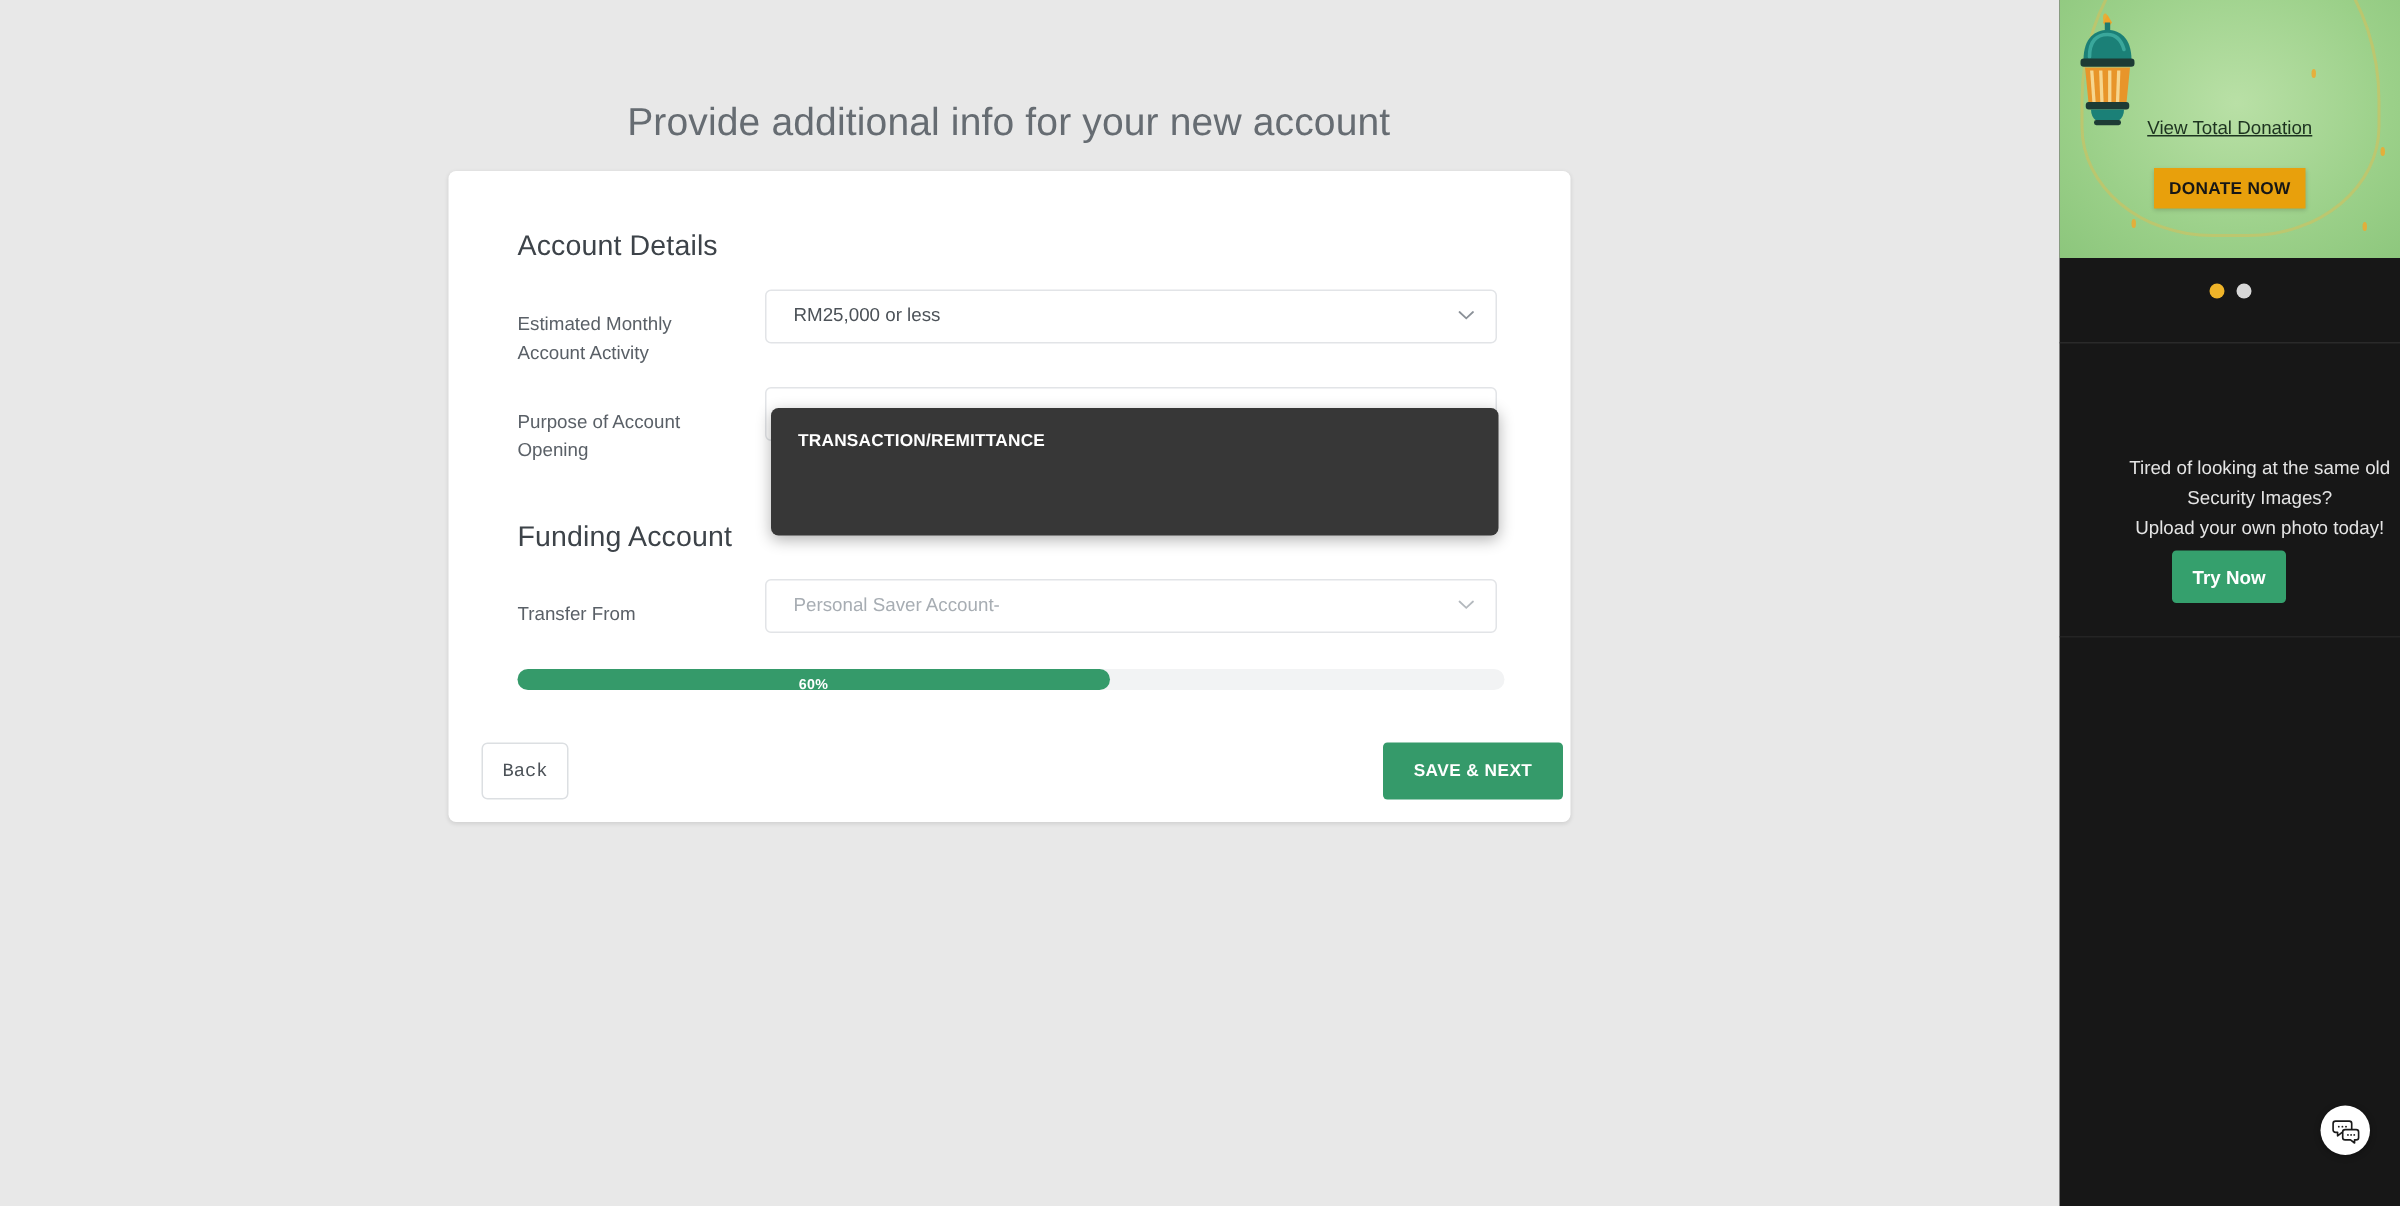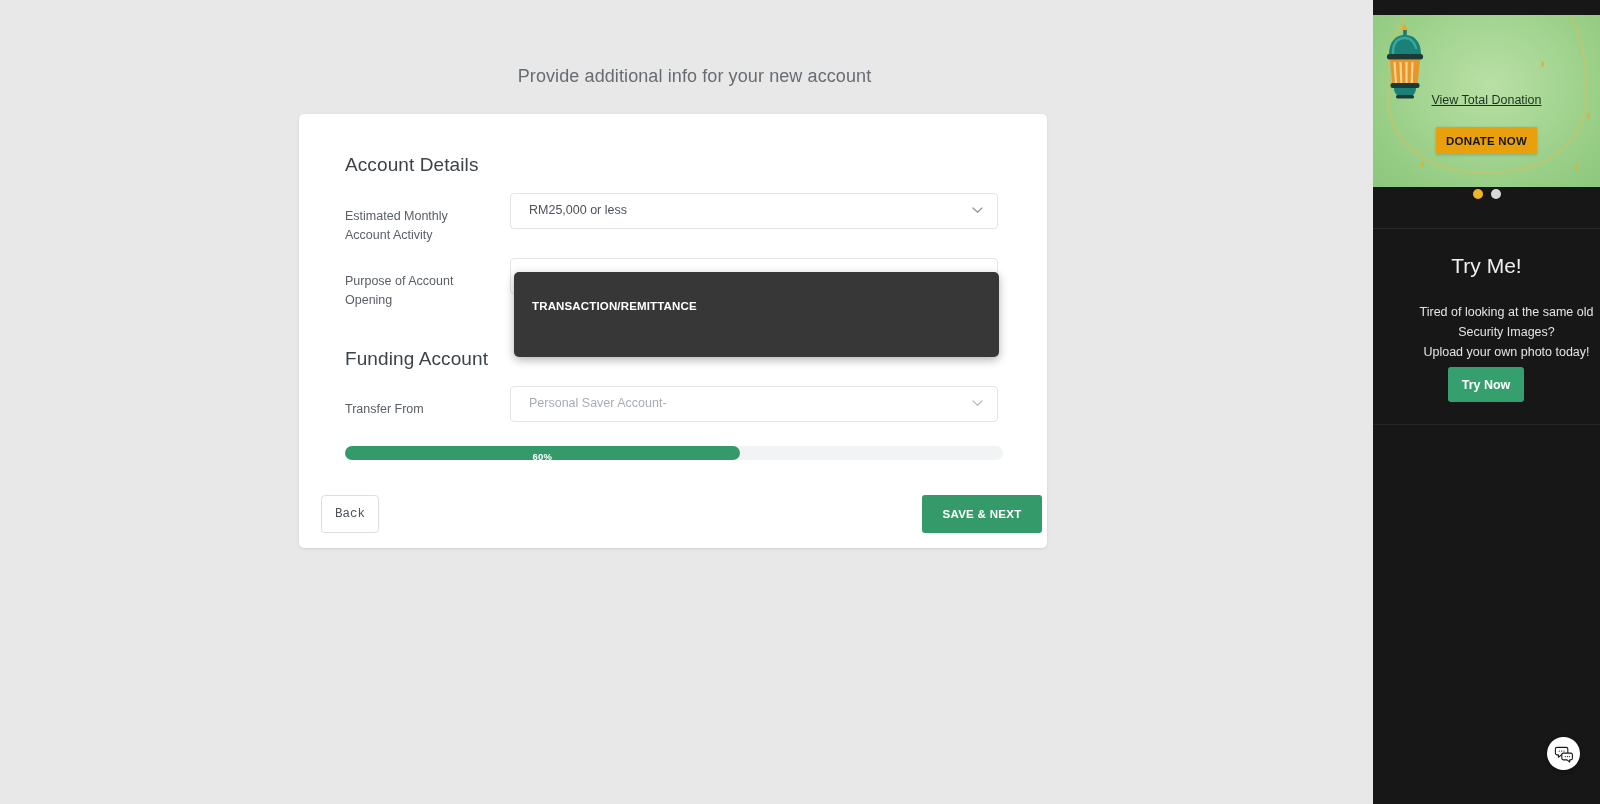--- a/index.html
+++ b/index.html
@@ -15,25 +15,24 @@
     position: absolute; left: 0; top: 0;
     width: 1373px; height: 804px;
     background: #e8e8e8;
     overflow: hidden;
   }
 
   #page-title {
     position: absolute;
     left: 0; top: 66px; width: 1345px;
     text-align: center;
-    font-size: 18px;
+    font-size: 26px;
     font-weight: 400;
     color: #666c72;
     letter-spacing: .1px;
-    margin-left: 22px;
   }
 
   
   #form-card {
     position: absolute;
     left: 299px; top: 114px;
     width: 748px; height: 434px;
     background: #ffffff;
     border-radius: 5px;
     box-shadow: 0 1px 3px rgba(0,0,0,.10);
@@ -78,21 +77,21 @@
   #row-transfer { top: 286px; }
 
   
   #purpose-dropdown {
     position: absolute;
     left: 514px; top: 272px;
     width: 485px; height: 85px;
     background: #373737;
     border-radius: 5px;
     box-shadow: 0 3px 10px rgba(0,0,0,.30);
-    padding-top: 21px;
+    padding-top: 9px;
     z-index: 40;
   }
   .dropdown-option {
     height: 26px; line-height: 26px;
     padding-left: 18px;
     font-size: 11.5px;
     font-weight: 700;
     color: #ffffff;
     letter-spacing: .15px;
     white-space: nowrap;
@@ -149,21 +148,20 @@
     width: 227px; height: 804px;
     background: #171717;
     overflow: hidden;
   }
 
   #donation-banner {
     position: absolute; left: 0; top: 0;
     width: 227px; height: 172px;
     background: #9bd089;
     overflow: hidden;
-    margin-top: 15px;
   }
   #banner-arch {
     position: absolute; left: 14px; top: -58px;
     width: 200px; height: 216px;
     border: 2px solid #d7c05a;
     border-radius: 50% 50% 44% 44% / 58% 58% 34% 34%;
     opacity: .55;
   }
   #banner-sheen {
     position: absolute; left: 0; top: 0; width: 227px; height: 172px;
@@ -354,21 +352,20 @@
     <button id="donate-now-button">DONATE NOW</button>
   </div>
 
   <div id="carousel-dots">
     <span class="dot" style="background:#f0b429;"></span>
     <span class="dot" style="background:#d8d8d8;"></span>
   </div>
 
   <div id="panel-divider"></div>
 
-  <div id="try-me-title">Try Me!</div>
   <div class="try-me-line" id="try-line-1">Tired of looking at the same old</div>
   <div class="try-me-line" id="try-line-2">Security Images?</div>
   <div class="try-me-line" id="try-line-3">Upload your own photo today!</div>
 
   <button id="try-now-button">Try Now</button>
 
   <div id="panel-divider-2"></div>
 
   <div id="chat-widget">
     <svg width="20" height="20" viewBox="0 0 20 20">

